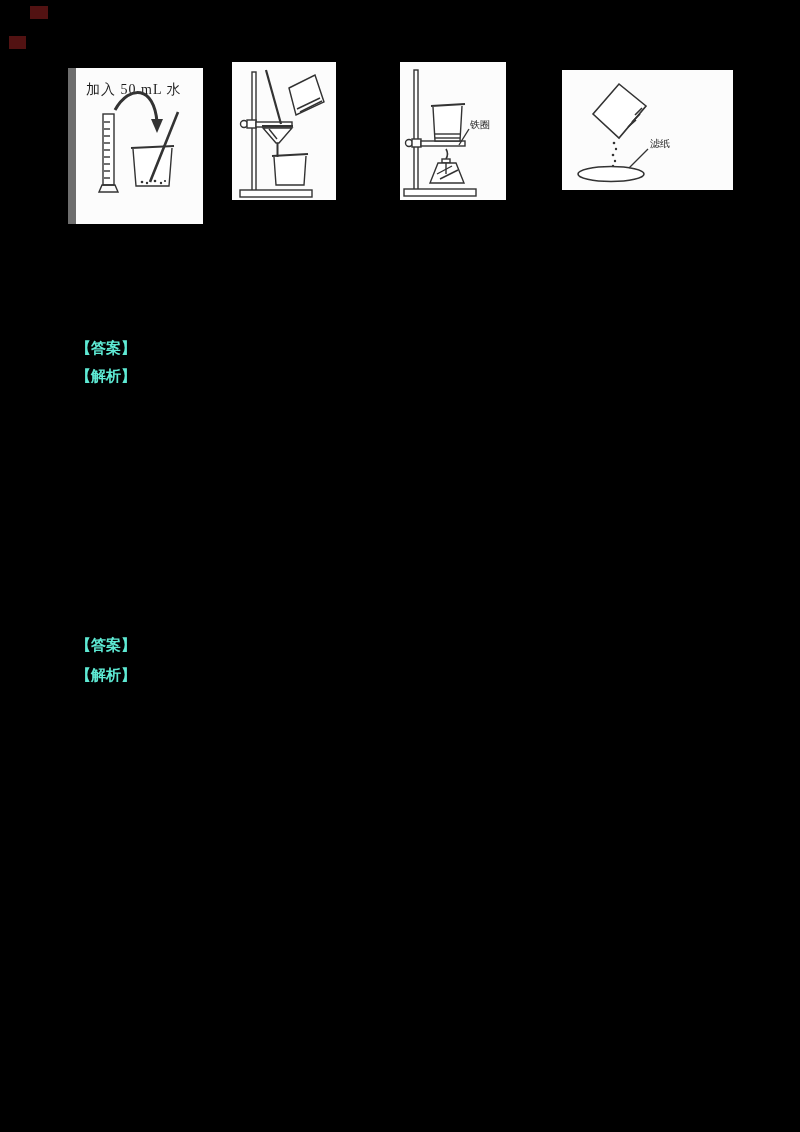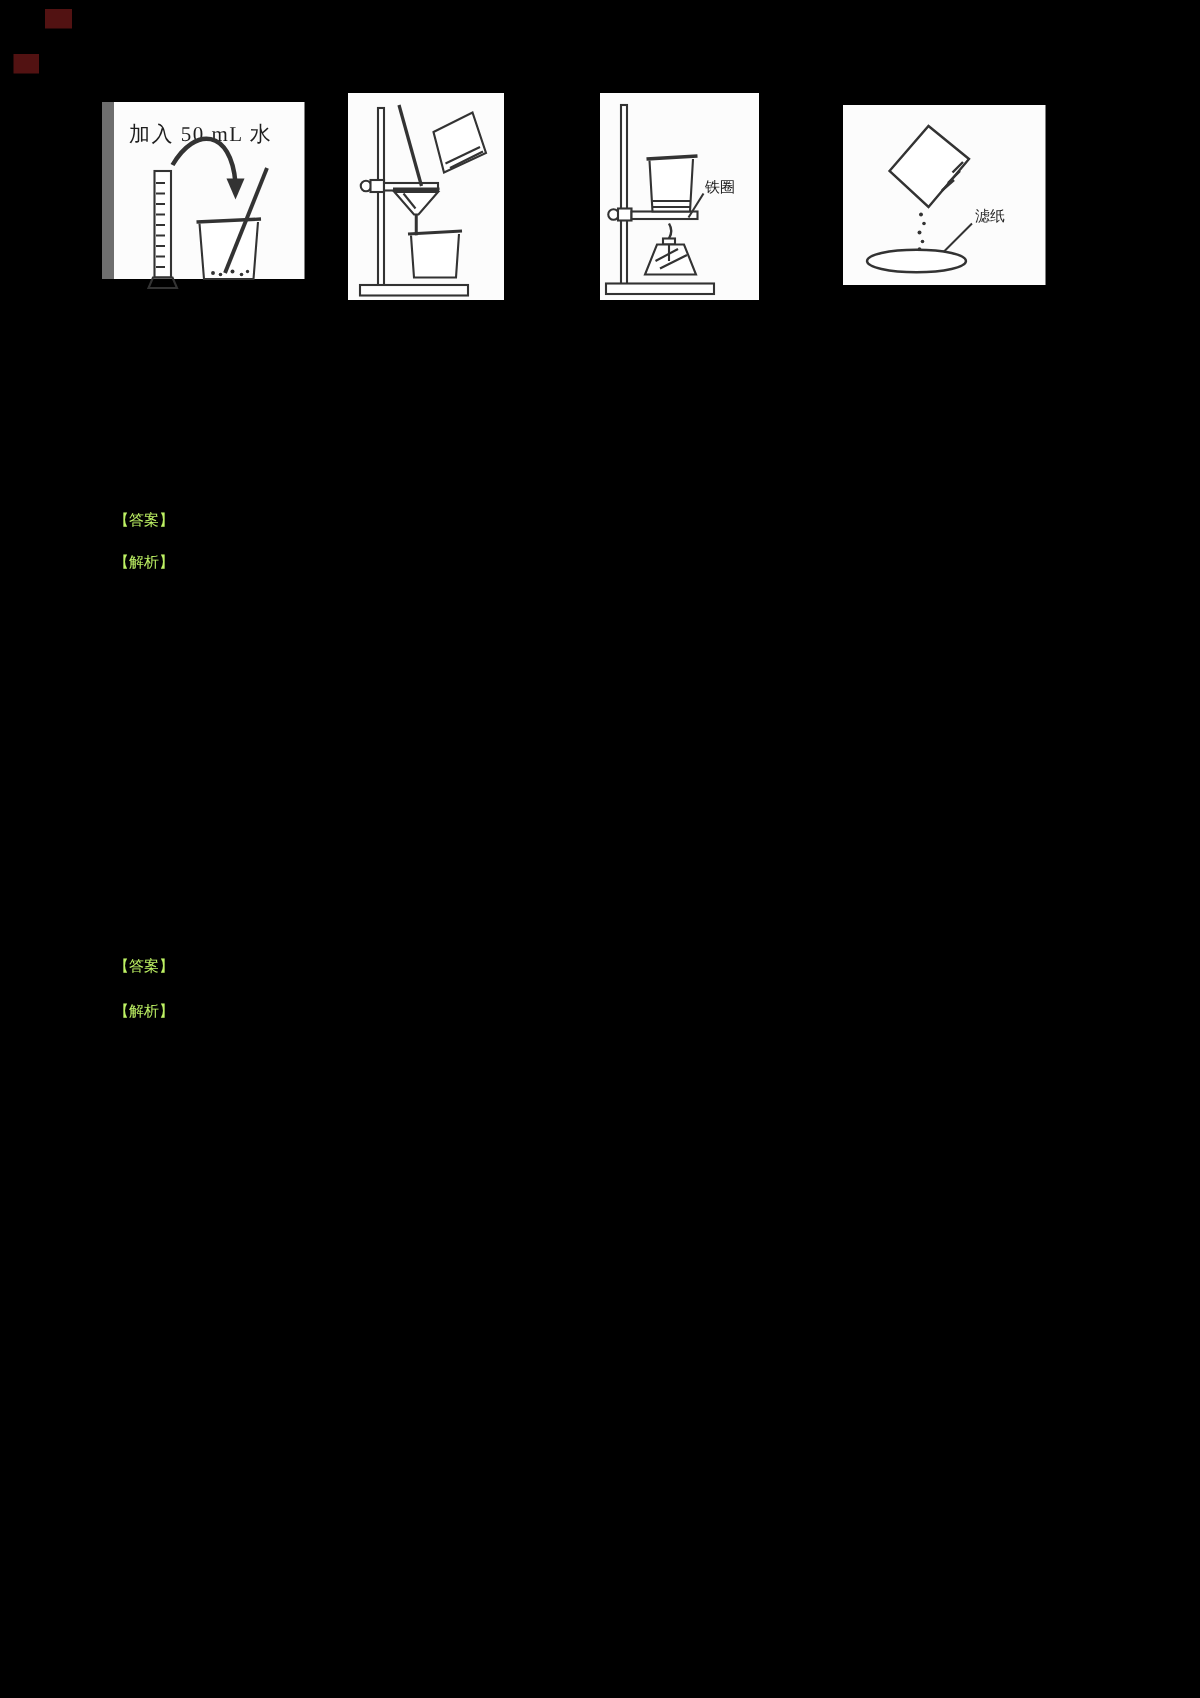--- a/index.html
+++ b/index.html
@@ -6,32 +6,32 @@
   #page{position:relative;width:800px;height:1132px;background:#000;overflow:hidden;
         font-family:"Liberation Sans",sans-serif;}
   .red-mark{position:absolute;}
   .panel{position:absolute;background:#fcfcfc;}
   .panel svg{position:absolute;left:0;top:0;}
   .panel-caption{position:absolute;color:#1e1e1e;white-space:nowrap;
                  font-family:"Liberation Serif",serif;}
   .cap-main{font-size:14px;letter-spacing:1px;}
   .cap-small{font-size:10px;letter-spacing:0;}
   #panel-dissolve{border-left:8px solid #6e6e6e;}
-  .blue-tag{position:absolute;color:#bef264;font-weight:normal;font-size:10px;
+  .blue-tag{position:absolute;color:#5eead4;font-weight:bold;font-size:15px;
             line-height:16px;white-space:nowrap;cursor:pointer;}
 </style>
 </head>
 <body>
 
 <div id="page">
 
   <div class="red-mark" style="left: 30px; top: 6px; width: 18px; height: 13px; background-color: rgb(82, 18, 18);"></div>
   <div class="red-mark" style="left: 9px; top: 36px; width: 17px; height: 13px; background-color: rgb(82, 18, 18);"></div>
 
-  <div id="panel-dissolve" class="panel" style="left:68px;top:68px;width:127px;height:118px;">
+  <div id="panel-dissolve" class="panel" style="left:68px;top:68px;width:127px;height:156px;">
     <span class="panel-caption cap-main" style="left:10px;top:13px;">加入 50 mL 水</span>
     <svg width="127" height="133" viewBox="0 0 127 133">
       <g fill="none" stroke="#333" stroke-width="1.4">
 
         <g>
           <rect x="27" y="46" width="11" height="71" fill="#fff"></rect>
           <line x1="28" y1="54" x2="34" y2="54"></line>
             <line x1="28" y1="61" x2="34" y2="61"></line>
           <line x1="28" y1="68" x2="34" y2="68"></line>
             <line x1="28" y1="75" x2="34" y2="75"></line>
@@ -123,21 +123,21 @@
           <line x1="46" y1="101" x2="46" y2="112"></line>
         </g>
         <g>
           <line x1="69" y1="67" x2="59" y2="83"></line>
         </g>
       </g>
     </svg>
     <span class="panel-caption cap-small" style="left:70px;top:56px;">铁圈</span>
   </div>
 
-  <div class="panel" style="left:562px;top:70px;width:135px;height:120px;">
+  <div class="panel" style="left:562px;top:70px;width:135px;height:120px;padding-left:36px;">
     <svg width="133" height="120" viewBox="0 0 133 120">
       <g fill="none" stroke="#333" stroke-width="1.6">
         <g>
           <path d="M31,44 L57,14 L84,36 L57,68 Z" fill="#fff"></path>
           <line x1="70" y1="52" x2="78" y2="44"></line>
           <line x1="73" y1="45" x2="80" y2="38"></line>
           <line x1="66" y1="57" x2="74" y2="50"></line>
         </g>
         <g stroke="none" fill="#333">
           <circle cx="52" cy="73" r="1.3"></circle>

